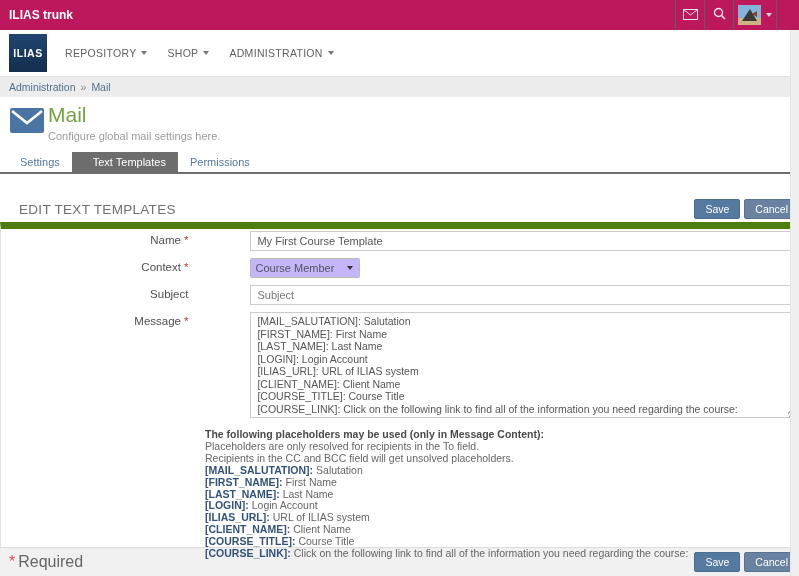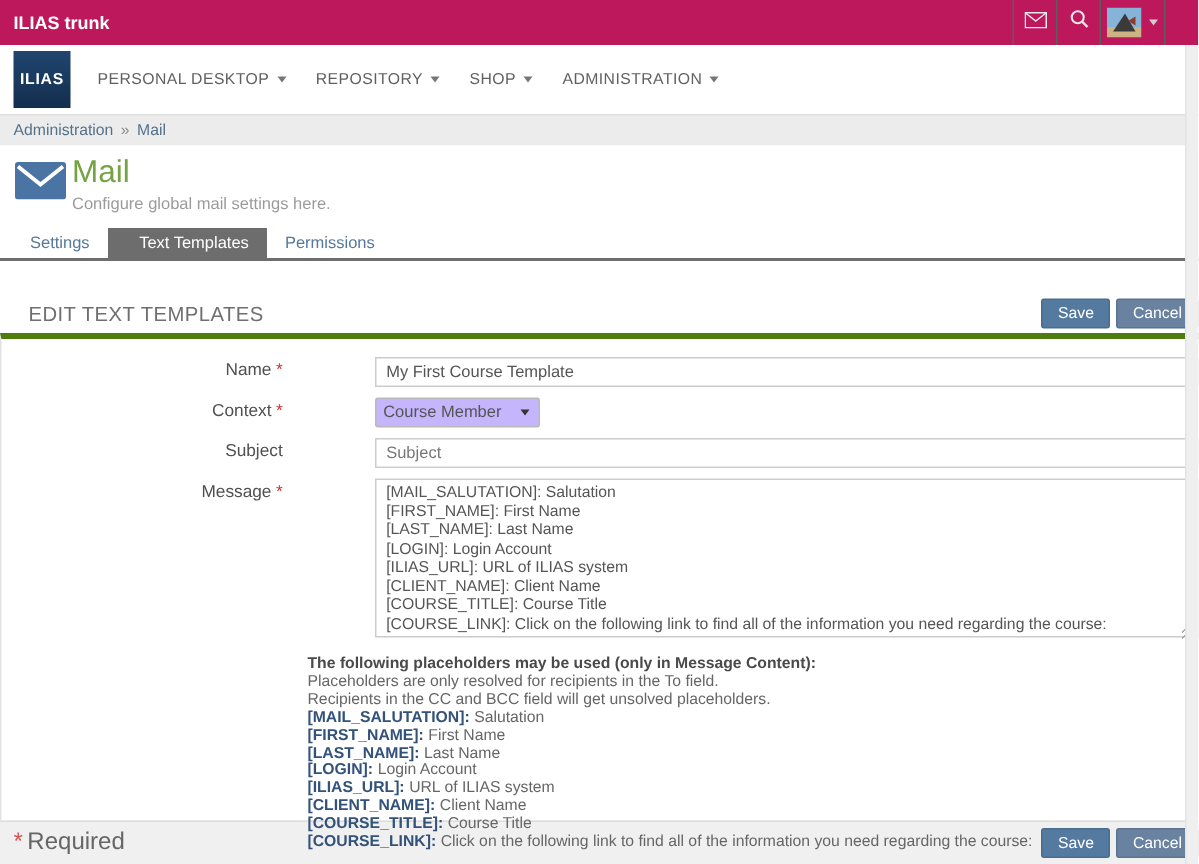--- a/index.html
+++ b/index.html
@@ -47,21 +47,21 @@
   
   .toolbar { height:26px; display:flex; align-items:center; padding-left:19px; }
   .toolbar-heading { flex:1; font-size:13.5px; color:#6f6f6f; letter-spacing:.3px; }
   .btn { font-size:10.5px; color:#fff; border-radius:2px; padding:3px 10px; margin-left:4px; cursor:pointer;
          font-family:"Liberation Sans", sans-serif; border:1px solid transparent; }
   .btn-save { background:#547a9f; border-color:#4a6c8d; }
   .btn-cancel { background:#68829f; border-color:#5b7390; }
   .toolbar .btn-cancel, .footer .btn-cancel { }
 
   
-  .panel { height:325px; background:#fff; border-top:4px solid #4d7c0f; border-left:1px solid #e2e2e2; padding-top:12px; }
+  .panel { height:325px; background:#fff; border-top:7px solid #4d7c0f; border-left:1px solid #e2e2e2; padding-top:2px; }
   .row { display:flex; margin-bottom:7px; }
   .lbl { width:204px; padding-right:14px; text-align:right; font-size:11.5px; color:#4f4f4f; padding-top:3px; }
   .req { color:#cc3333; margin-left:3px; }
   .fld { width:556px;margin-left:48px; }
   .tinput { width:100%; height:20px; border:1px solid #ccc; font-size:11px; color:#555; padding:2px 6px;
             font-family:"Liberation Sans", sans-serif; }
   .tinput::placeholder { color:#777; opacity:1; }
   .selwrap { position:relative; width:110px; }
   .tselect { width:110px; height:20px; border:1px solid #b9b9b9; background:#c4b5fd; font-size:11px; color:#555;
              padding:1px 4px; appearance:none; -webkit-appearance:none; border-radius:2px;
@@ -125,24 +125,20 @@
         </span>
         <span class="caret-down-w"></span>
       </div>
     </div>
   </div>
 
   <div class="navbar">
     <div class="logo">ILIAS</div>
     <div class="navmenu">
       <div class="nav-item">
-        <span>PERSONAL DESKTOP</span>
-        <span class="caret-down-g"></span>
-      </div>
-      <div class="nav-item">
         <span>REPOSITORY</span>
         <span class="caret-down-g"></span>
       </div>
       <div class="nav-item">
         <span>SHOP</span>
         <span class="caret-down-g"></span>
       </div>
       <div class="nav-item">
         <span>ADMINISTRATION</span>
         <span class="caret-down-g"></span>

